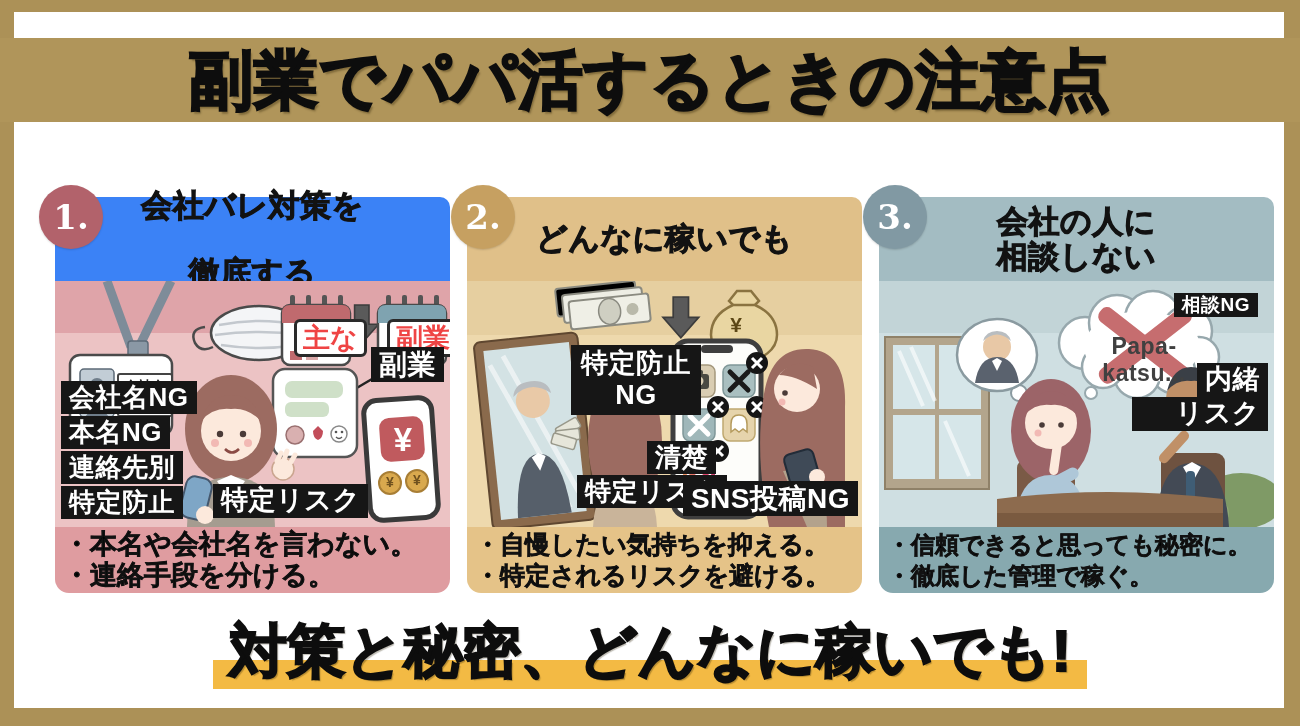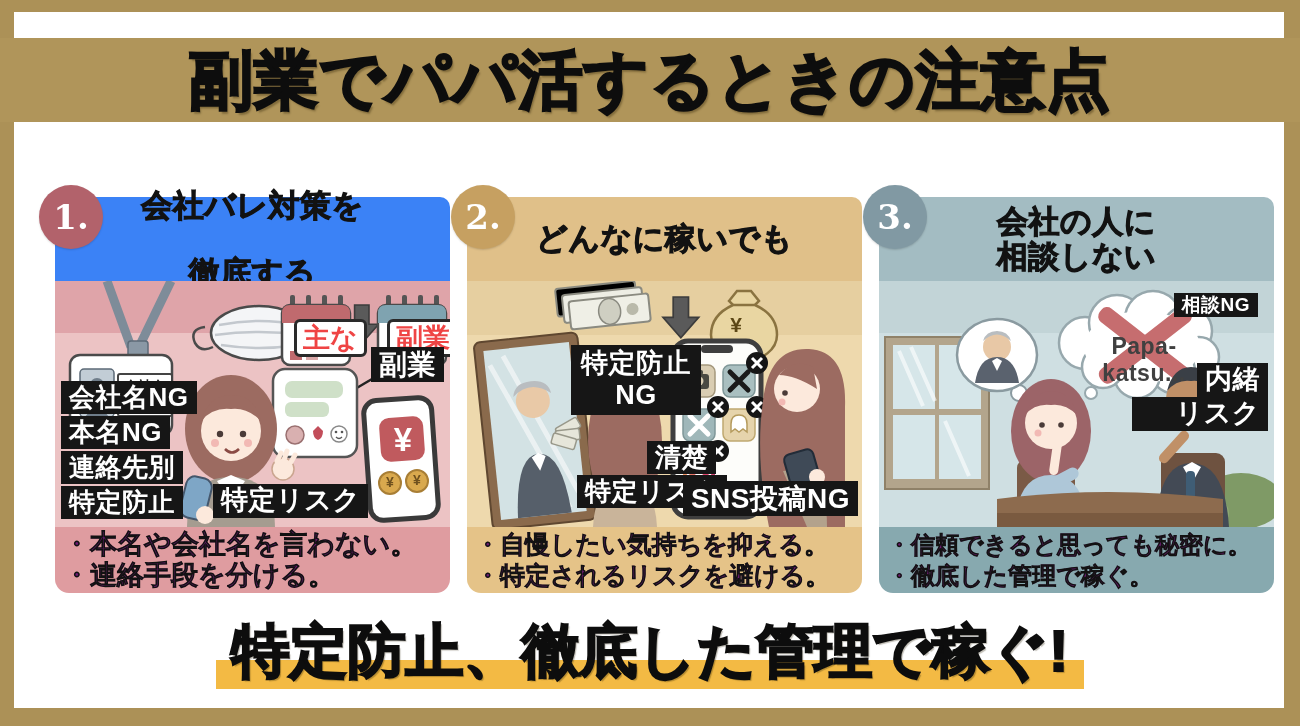--- a/index.html
+++ b/index.html
@@ -39,21 +39,21 @@
   .panel-header{
     height:84px;border-radius:10px 10px 0 0;
     display:flex;flex-direction:column;align-items:center;justify-content:center;
     font-size:31px;font-weight:900;line-height:1.13;color:#121212;
     -webkit-text-stroke:1.1px #121212;letter-spacing:0.5px;text-align:center;
   }
   .panel-illus{position:relative;height:246px;overflow:hidden;}
   .panel-illus svg{position:absolute;left:0;top:0;}
   .panel-footer{
     height:66px;border-radius:0 0 14px 14px;padding:2px 0 0 8px;box-sizing:border-box;
-    color:#701a75;font-weight:800;
+    color:#000000;font-weight:800;
   }
   .panel-footer .bullet{line-height:31px;white-space:nowrap;-webkit-text-stroke:0.6px #121212;}
   
   .p1 .panel-header{background:#3b82f6;gap:32px;}
   .p1 .panel-footer{background:#df9ca0;}
   .p1 .badge{background:#b2626b;}
   .p2 .panel-header{background:#e0c089;}
   .p2 .panel-footer{background:#e5c388;}
   .p2 .badge{background:#c6a061;}
   .p3 .panel-header{background:#a3bcc2;}
@@ -443,14 +443,14 @@
     </div>
     <div class="panel-footer">
       <div class="bullet">・信頼できると思っても秘密に。</div>
       <div class="bullet">・徹底した管理で稼ぐ。</div>
     </div>
   </div>
 
 </div>
 
 <div class="catchphrase">
-  <span>特定防止、徹底した管理で稼ぐ!</span>
+  <span>対策と秘密、どんなに稼いでも!</span>
 </div>
 
 </body></html>

